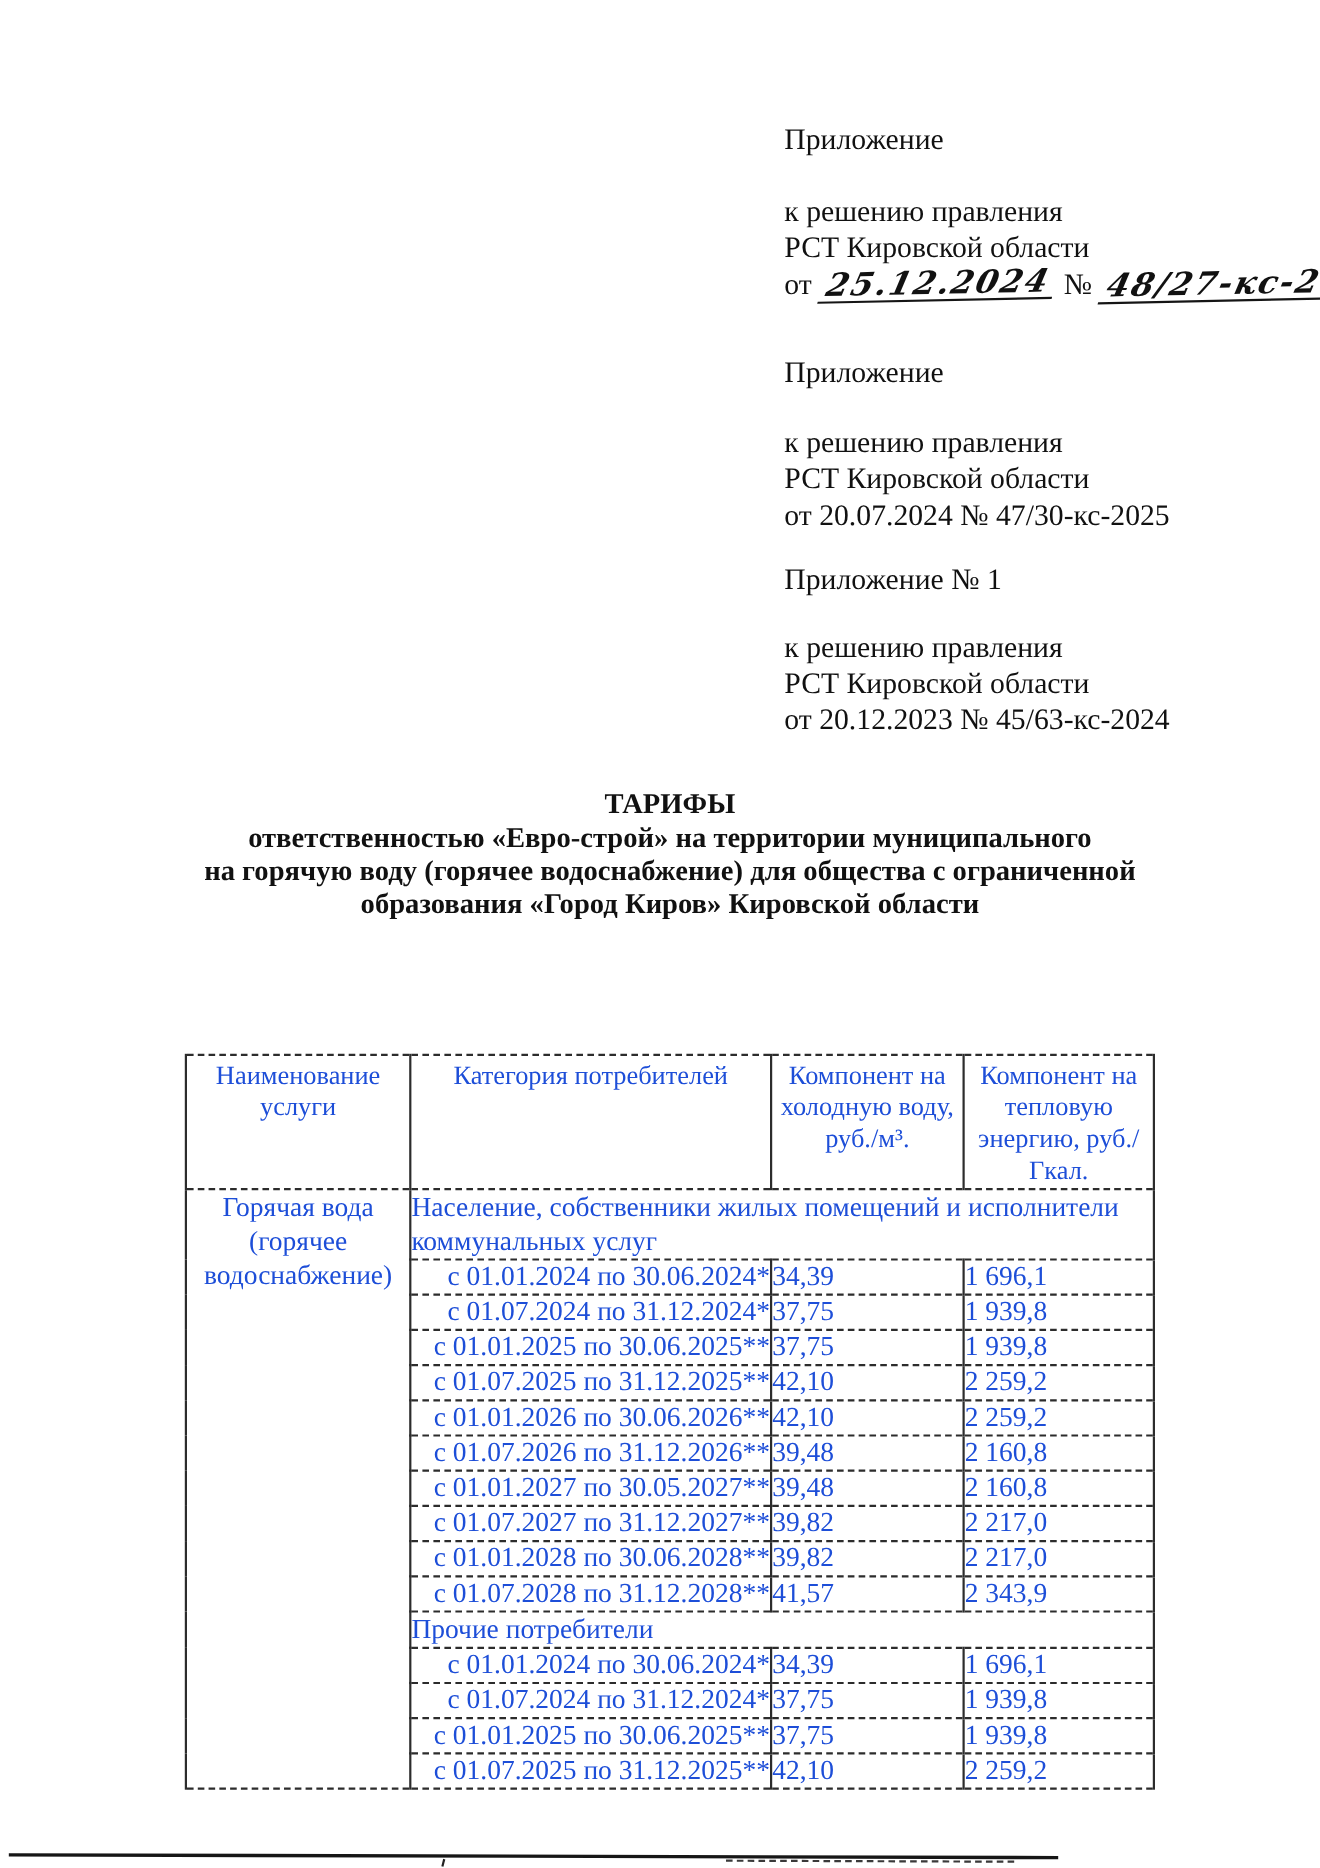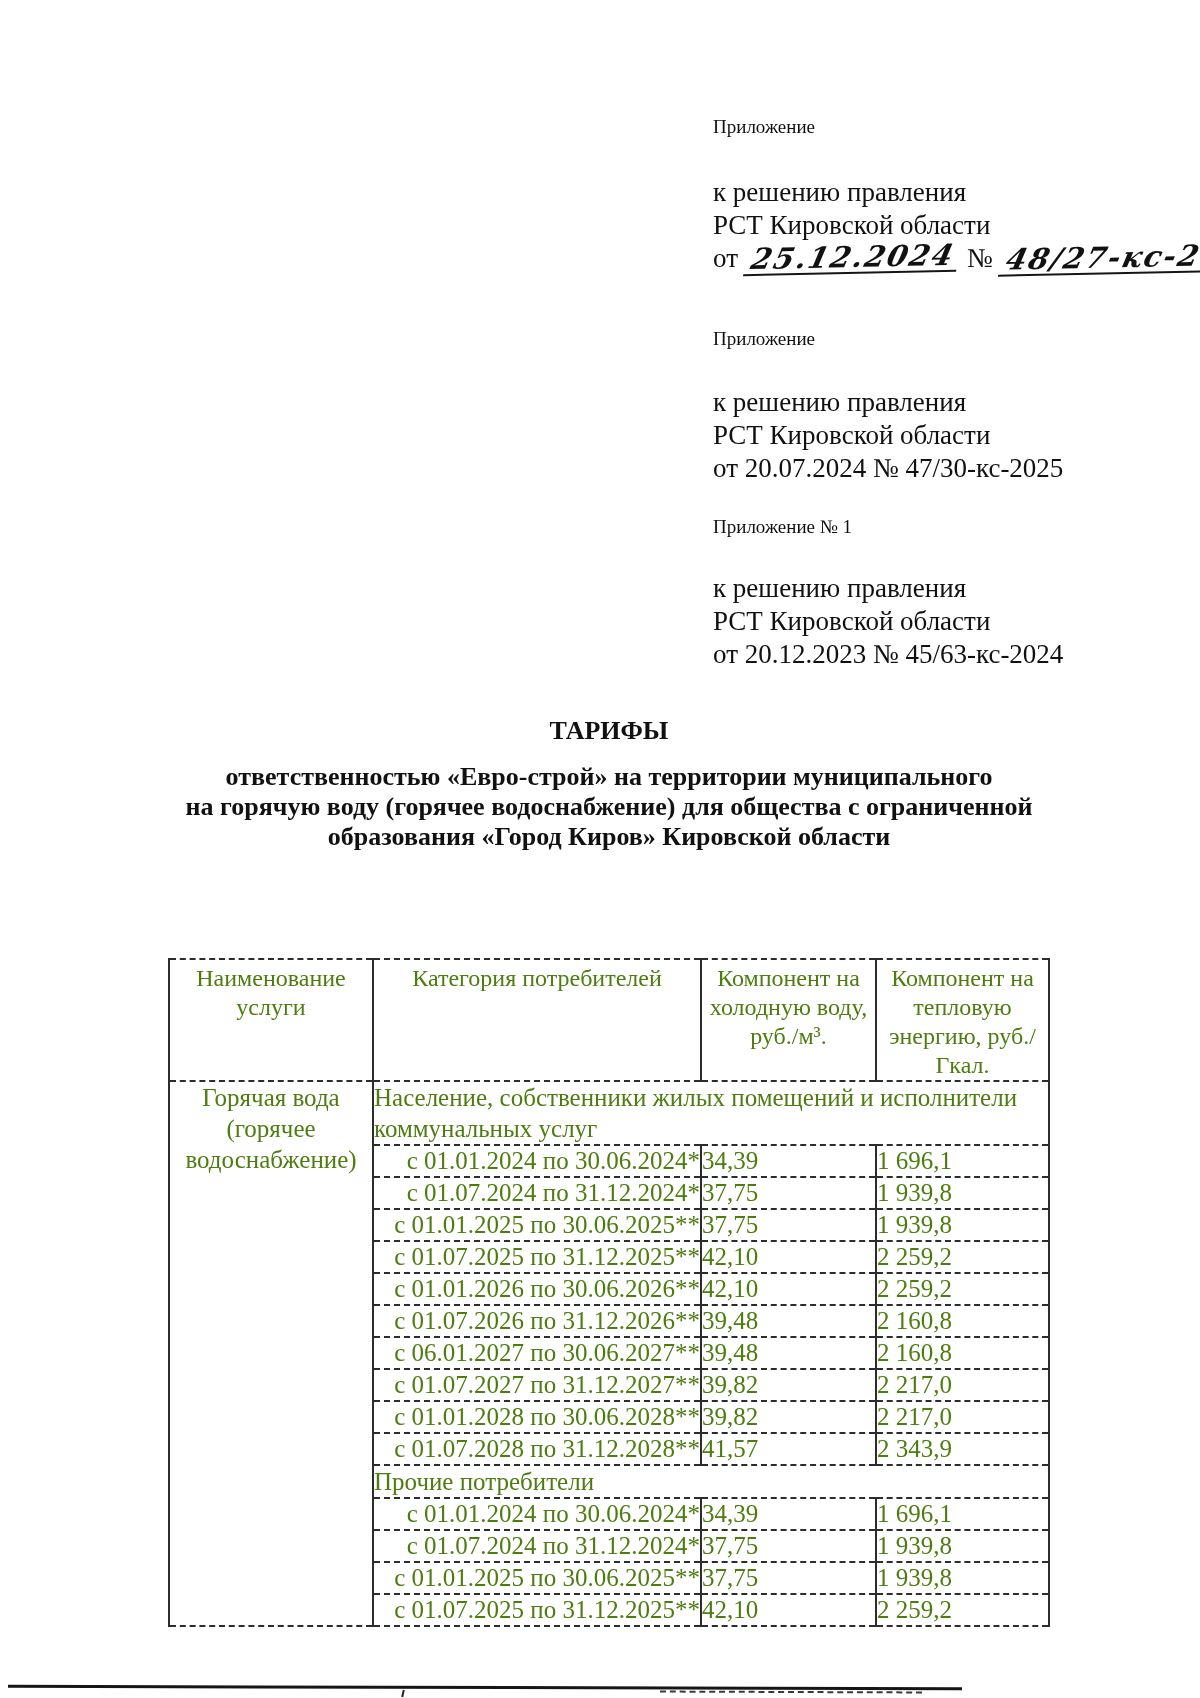--- a/index.html
+++ b/index.html
@@ -6,21 +6,21 @@
   .page{
     position:relative;
     width:1200px;height:1698px;
     background:#ffffff;
     font-family:"Liberation Serif","DejaVu Serif",serif;
     color:#111;
     overflow:hidden;
   }
   .appendix-label{
     position:absolute;left:713px;
-    font-size:19px;line-height:33px;white-space:nowrap;
+    font-size:27px;line-height:33px;white-space:nowrap;
   }
   .appendix-lines{
     position:absolute;left:713px;
     font-size:27px;line-height:33px;white-space:nowrap;
   }
   .hand{
     display:inline-block;
     font-family:"DejaVu Serif",serif;
     font-style:italic;font-weight:bold;
     font-size:29px;line-height:28px;
@@ -28,25 +28,25 @@
     transform:skewX(-14deg) rotate(-1.2deg);
     border-bottom:2px solid #151515;
     padding:0 5px 1px 5px;
     margin:0 2px;
   }
   .title-block{
     position:absolute;left:170px;top:716px;width:878px;
     text-align:center;font-weight:bold;
     font-size:26px;line-height:30px;
   }
-  .title-heading{margin-bottom:16px;}
+  .title-heading{margin-bottom:1px;}
   table.tariff{
     position:absolute;left:168px;top:958px;width:880px;
     border-collapse:collapse;table-layout:fixed;
-    font-size:25px;color:#4d7c0f;padding-left:29px;
+    font-size:25px;color:#1d4ed8;padding-left:29px;
   }
   table.tariff col.c1{width:204px;}
   table.tariff col.c2{width:328px;}
   table.tariff col.c3{width:175px;}
   table.tariff col.c4{width:173px;}
   table.tariff th, table.tariff td{
     border-left:2px solid #2c2c2c;
     border-right:2px solid #2c2c2c;
     border-top:2px dashed #2c2c2c;
     border-bottom:2px dashed #2c2c2c;
@@ -161,21 +161,21 @@
         <td class="date-cell">с 01.01.2026 по 30.06.2026**</td>
         <td class="val-cell">42,10</td>
         <td class="val-cell">2 259,2</td>
       </tr>
       <tr>
         <td class="date-cell">с 01.07.2026 по 31.12.2026**</td>
         <td class="val-cell">39,48</td>
         <td class="val-cell">2 160,8</td>
       </tr>
       <tr>
-        <td class="date-cell">с 06.01.2027 по 30.06.2027**</td>
+        <td class="date-cell">с 01.01.2027 по 30.05.2027**</td>
         <td class="val-cell">39,48</td>
         <td class="val-cell">2 160,8</td>
       </tr>
       <tr>
         <td class="date-cell">с 01.07.2027 по 31.12.2027**</td>
         <td class="val-cell">39,82</td>
         <td class="val-cell">2 217,0</td>
       </tr>
       <tr>
         <td class="date-cell">с 01.01.2028 по 30.06.2028**</td>

